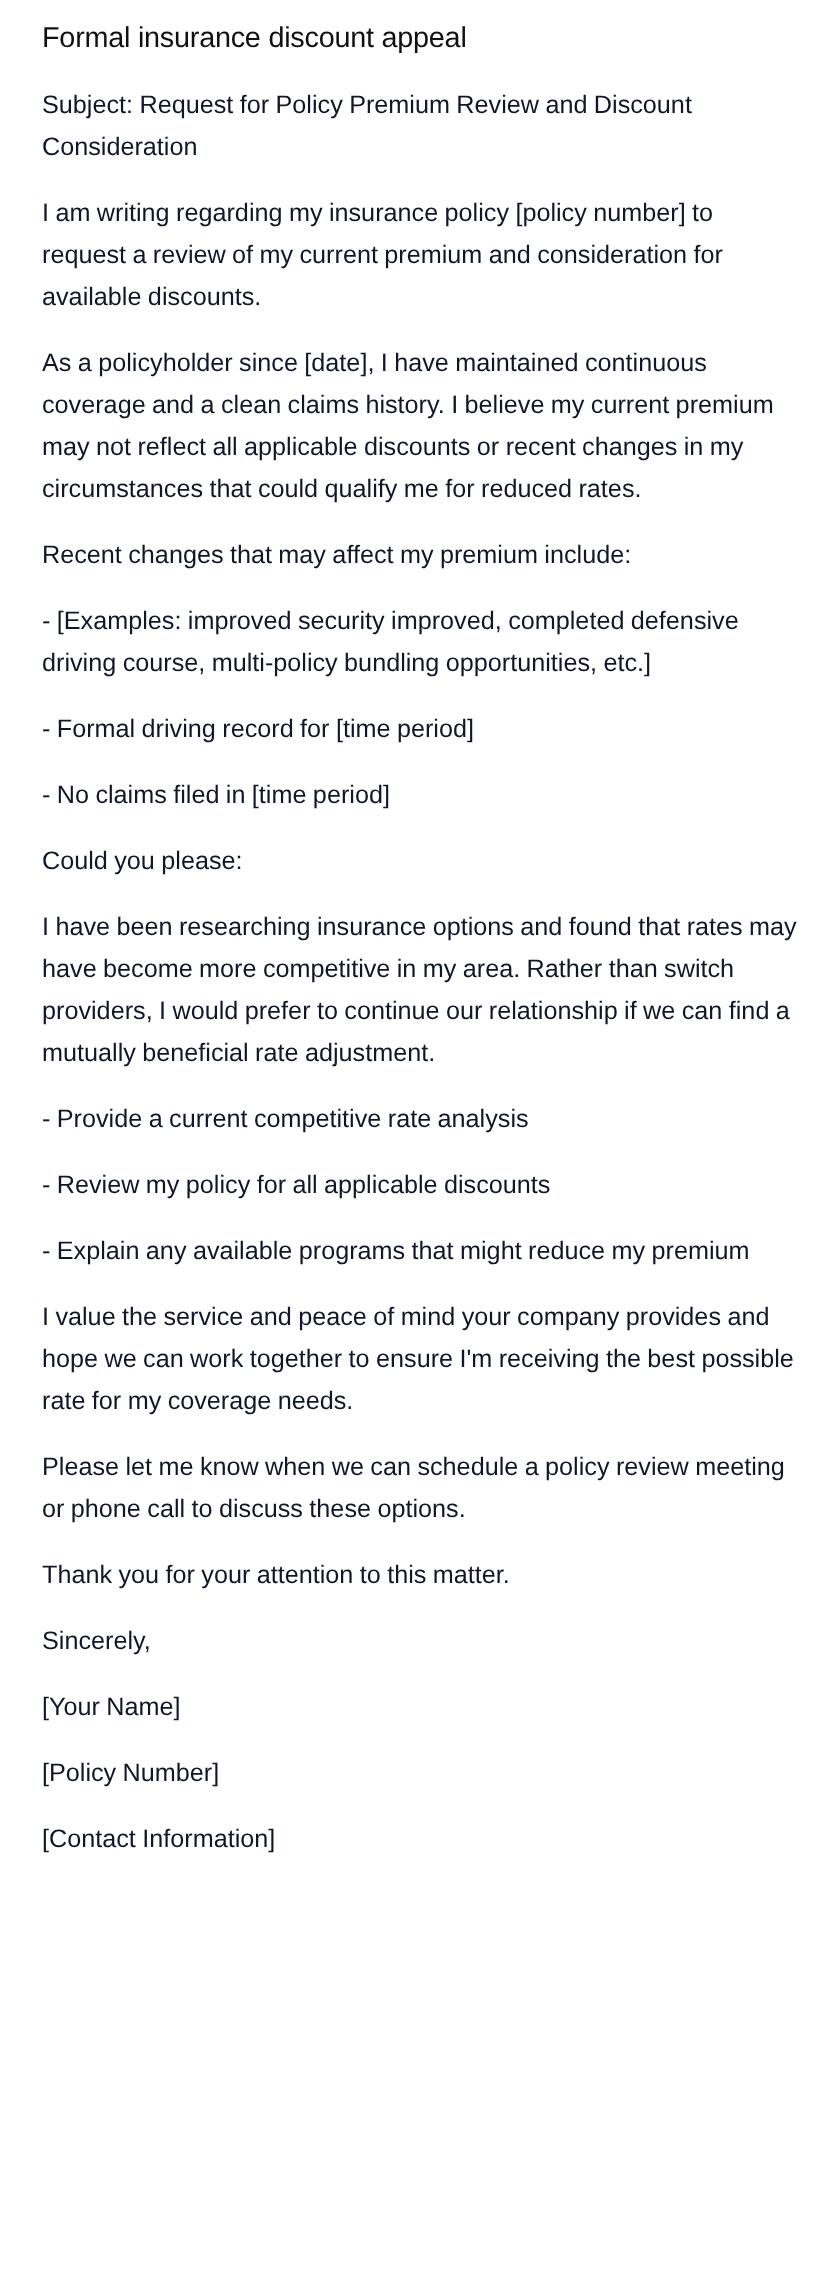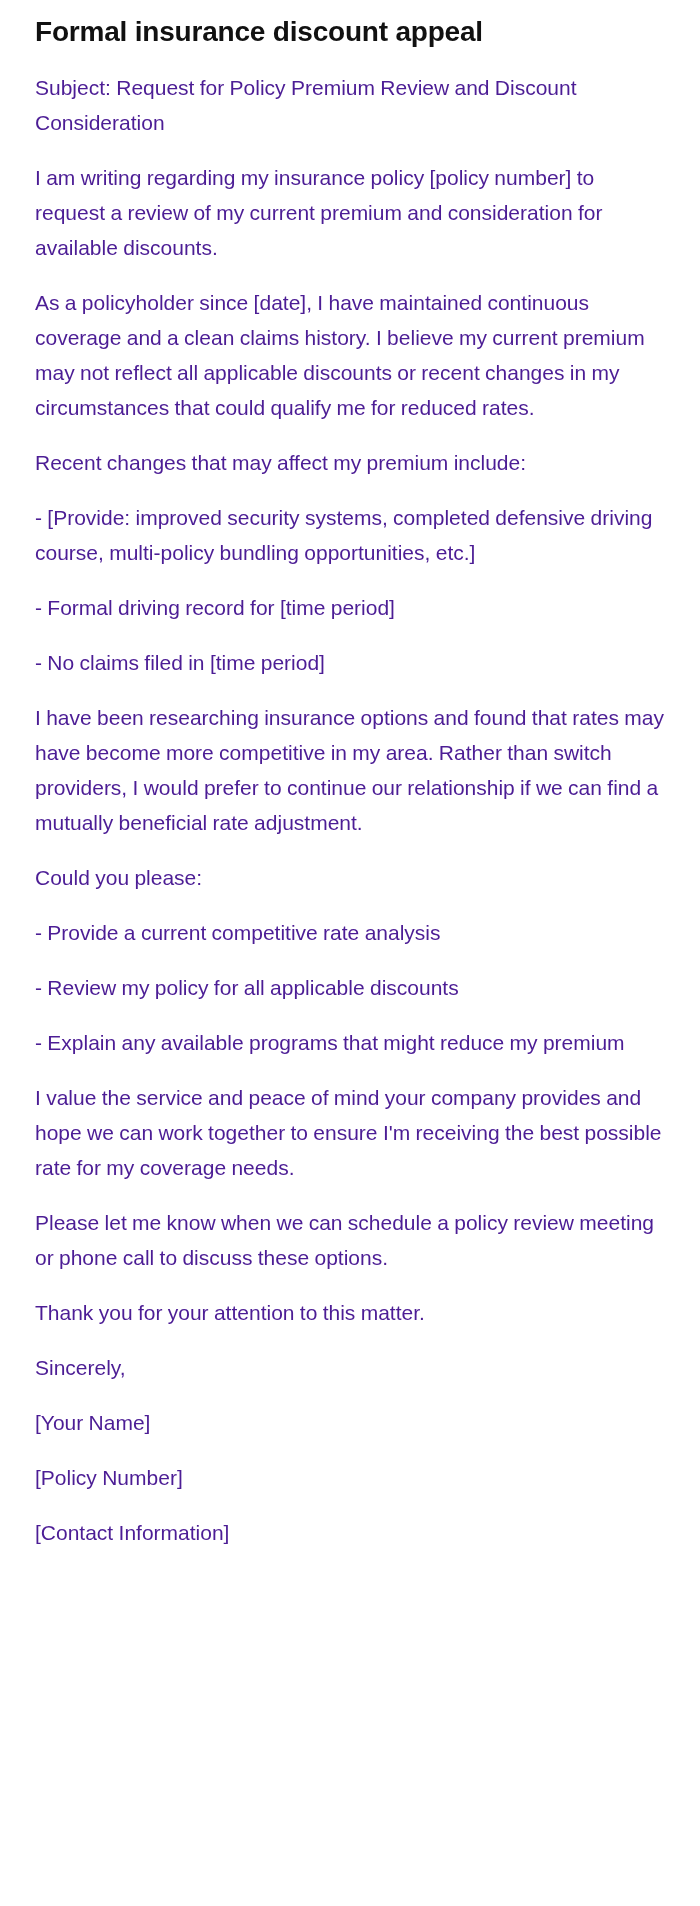--- a/index.html
+++ b/index.html
@@ -13,54 +13,54 @@
       -webkit-font-smoothing: antialiased;
     }
     .page {
       box-sizing: border-box;
       width: 700px;
       min-height: 1906px;
       padding: 17px 33px 40px 35px;
       background: #ffffff;
     }
     .doc-title {
-      font-size: 28px;
-      font-weight: 700;
+      font-size: 24px;
+      font-weight: 400;
       line-height: 29px;
       letter-spacing: -0.2px;
       color: #111111;
       margin: 0 0 24px 0;
     }
     .letter-body p.para {
       font-size: 21px;
       line-height: 35px;
       font-weight: 400;
-      color: #4c1d95;
+      color: #0f172a;
       margin: 0 0 20px 0;
       word-spacing: -0.5px;
     }
     .letter-body p.para:last-child {
       margin-bottom: 0;
     }
   </style>
 </head>
 <body>
 
 <div class="page">
   <h1 class="doc-title">Formal insurance discount appeal</h1>
   <div class="letter-body">
       <p class="para">Subject: Request for Policy Premium Review and Discount Consideration</p>
       <p class="para">I am writing regarding my insurance policy [policy number] to request a review of my current premium and consideration for available discounts.</p>
       <p class="para">As a policyholder since [date], I have maintained continuous coverage and a clean claims history. I believe my current premium may not reflect all applicable discounts or recent changes in my circumstances that could qualify me for reduced rates.</p>
       <p class="para">Recent changes that may affect my premium include:</p>
-      <p class="para">- [Provide: improved security systems, completed defensive driving course, multi-policy bundling opportunities, etc.]</p>
+      <p class="para">- [Examples: improved security improved, completed defensive driving course, multi-policy bundling opportunities, etc.]</p>
       <p class="para">- Formal driving record for [time period]</p>
       <p class="para">- No claims filed in [time period]</p>
+      <p class="para">Could you please:</p>
       <p class="para">I have been researching insurance options and found that rates may have become more competitive in my area. Rather than switch providers, I would prefer to continue our relationship if we can find a mutually beneficial rate adjustment.</p>
-      <p class="para">Could you please:</p>
       <p class="para">- Provide a current competitive rate analysis</p>
       <p class="para">- Review my policy for all applicable discounts</p>
       <p class="para">- Explain any available programs that might reduce my premium</p>
       <p class="para">I value the service and peace of mind your company provides and hope we can work together to ensure I'm receiving the best possible rate for my coverage needs.</p>
       <p class="para">Please let me know when we can schedule a policy review meeting or phone call to discuss these options.</p>
       <p class="para">Thank you for your attention to this matter.</p>
       <p class="para">Sincerely,</p>
       <p class="para">[Your Name]</p>
       <p class="para">[Policy Number]</p>
       <p class="para">[Contact Information]</p>

